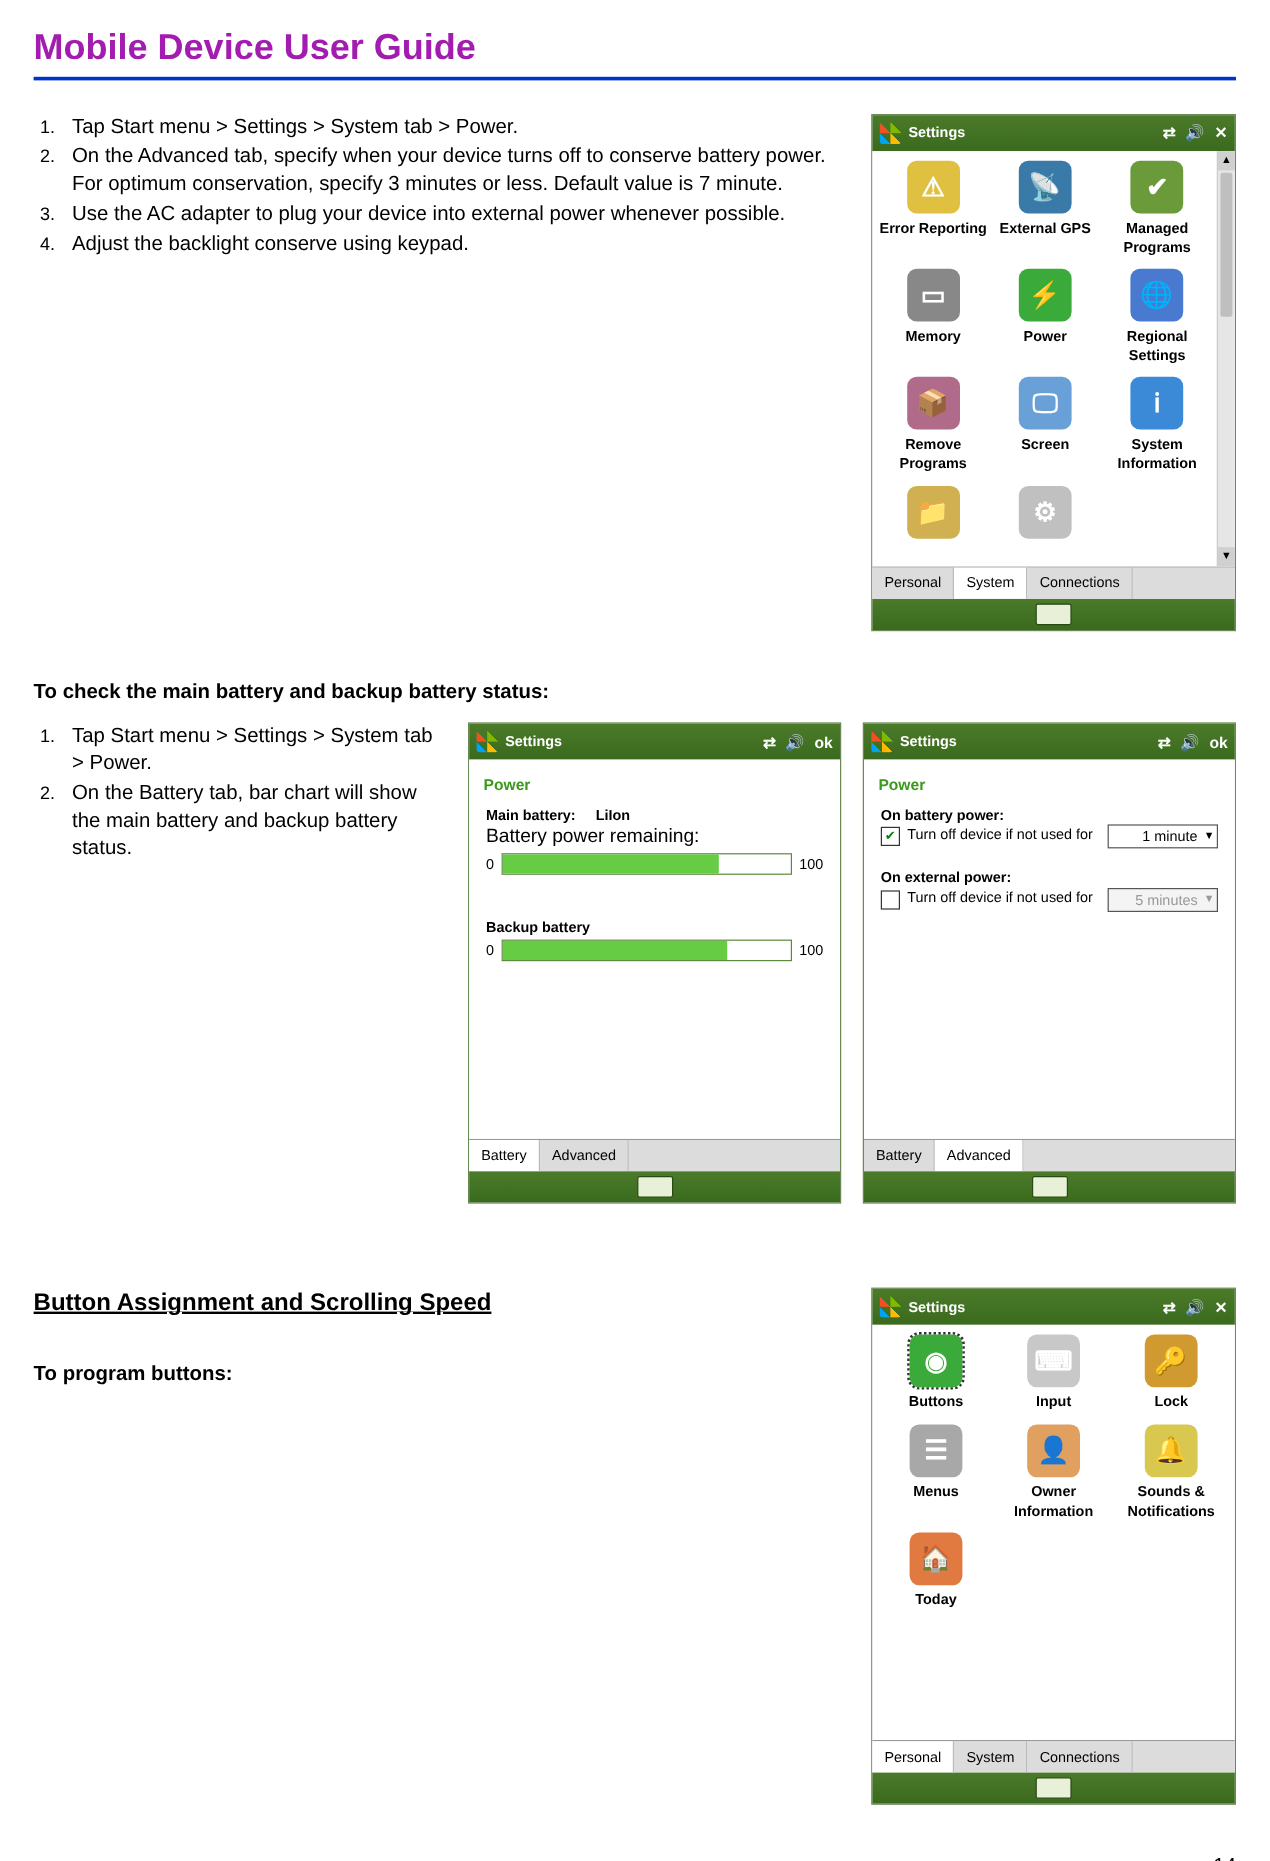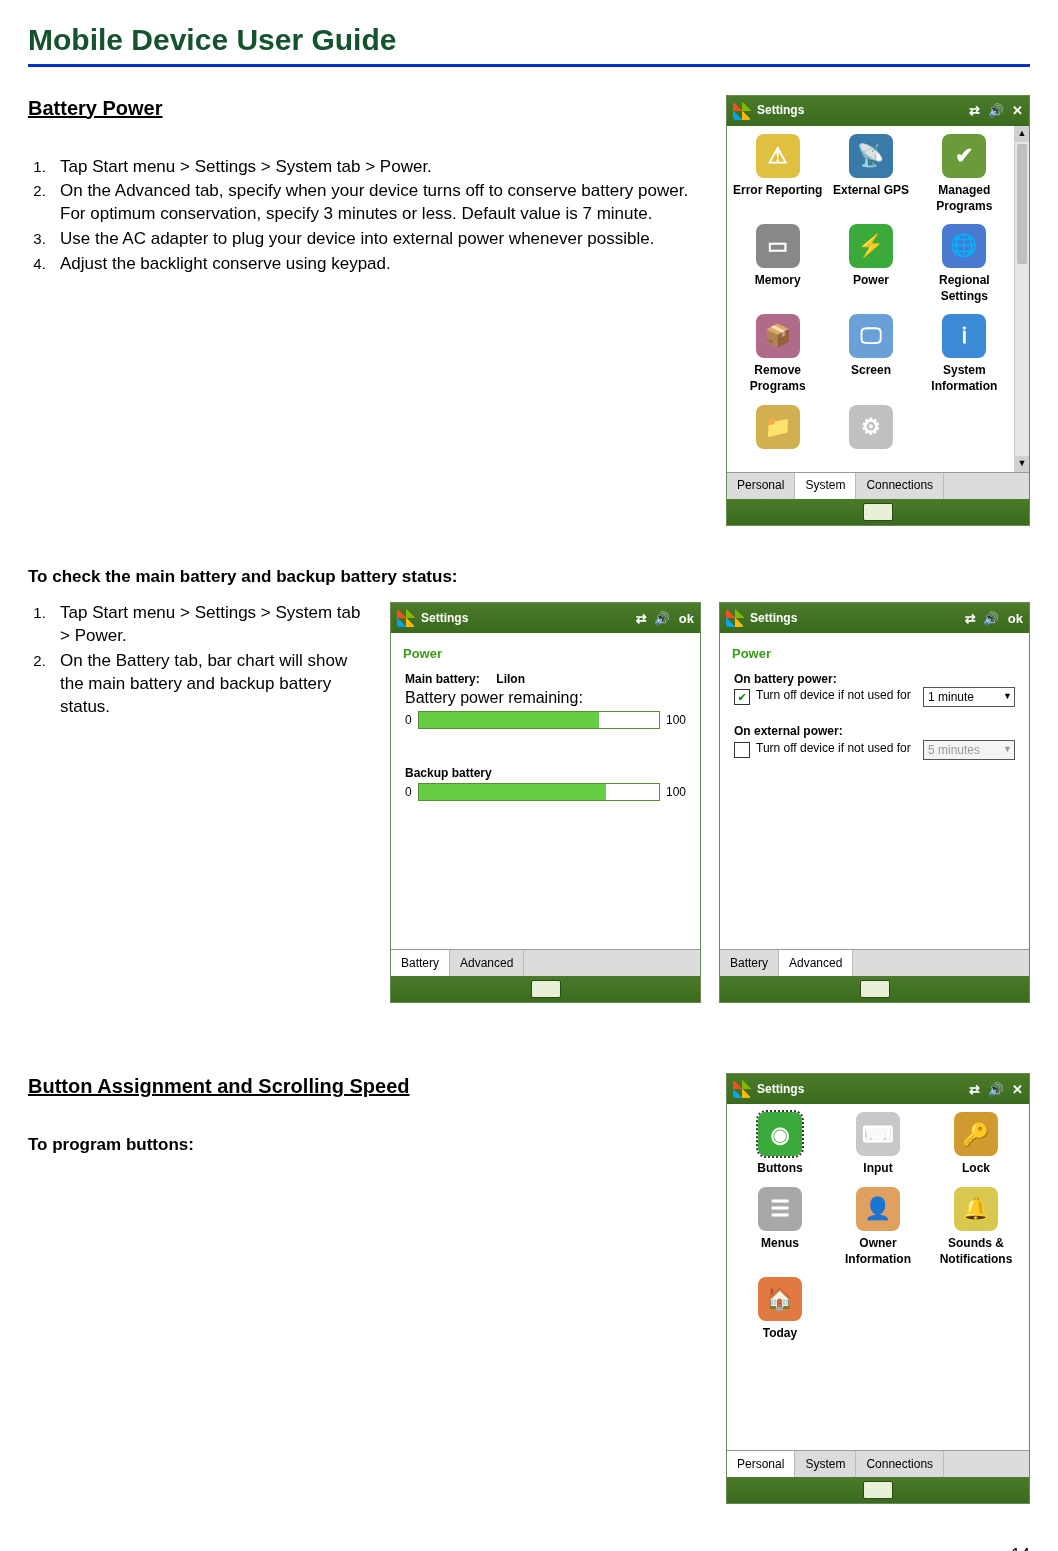--- a/index.html
+++ b/index.html
@@ -6,21 +6,21 @@
     font-family: Arial, Helvetica, sans-serif;
     margin: 0;
     padding: 20px 28px;
     width: 1002px;
     background: #fff;
     color: #000;
     font-size: 17px;
     line-height: 1.35;
   }
   .doc-title {
-    color: #14532d;
+    color: #a21caf;
     font-size: 30px;
     font-weight: bold;
     border-bottom: 3px solid #0033cc;
     padding-bottom: 3px;
     margin-bottom: 28px;
   }
   .section-row {
     display: flex;
     align-items: flex-start;
     gap: 20px;
@@ -143,38 +143,37 @@
     position: absolute; left: 0; top: 0; bottom: 0; background: #66cc44;
   }
   .adv-row { display: flex; align-items: flex-start; gap: 6px; margin-bottom: 10px; }
   .checkbox {
     width: 14px; height: 14px; border: 1px solid #333; display: inline-flex;
     align-items: center; justify-content: center; font-size: 11px; color: #0a7a0a;
     margin-top: 2px;
   }
   .combo {
     border: 1px solid #555; padding: 1px 16px 1px 4px; font-size: 12px;
-    position: relative; min-width: 70px; background: #fff;
+    position: relative; min-width: 70px; background: #fff; text-align: right;
   }
   .combo.disabled { color: #999; background: #f4f4f4; }
   .combo::after {
     content: "▼"; position: absolute; right: 2px; top: 2px; font-size: 9px;
   }
   .page-num {
     text-align: right; font-size: 17px; margin-top: 18px;
   }
 </style>
 </head>
 <body>
 
 <div class="doc-title">Mobile Device User Guide</div>
 
 <div class="section-row">
   <div class="text-col">
-    <div class="section-heading">Battery Power</div>
     <ol>
       <li>Tap Start menu &gt; Settings &gt; System tab &gt; Power.</li>
       <li>On the Advanced tab, specify when your device turns off to conserve battery power. For optimum conservation, specify 3 minutes or less. Default value is 7 minute.</li>
       <li>Use the AC adapter to plug your device into external power whenever possible.</li>
       <li>Adjust the backlight conserve using keypad.</li>
     </ol>
   </div>
 
   <div class="shot">
     <div class="titlebar">

